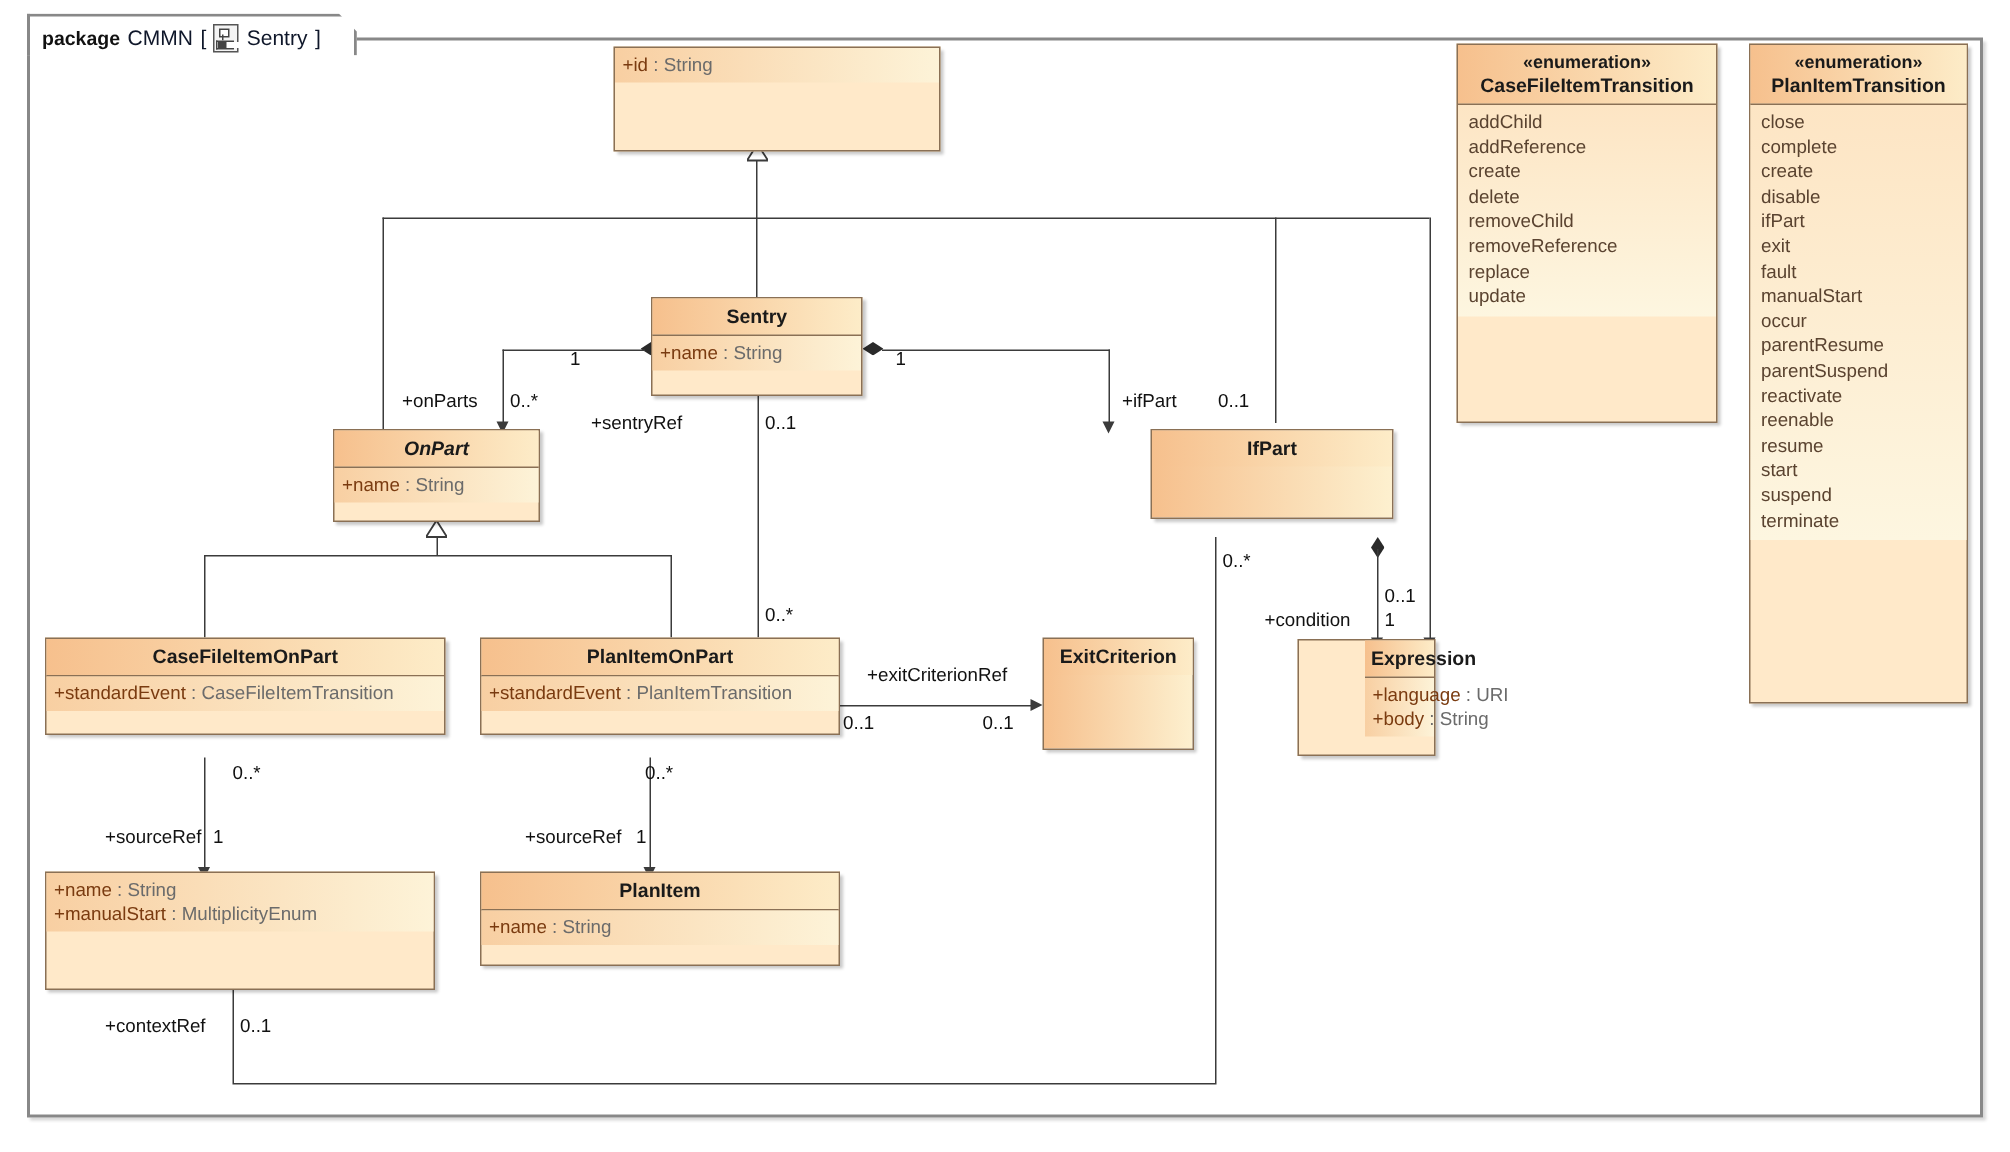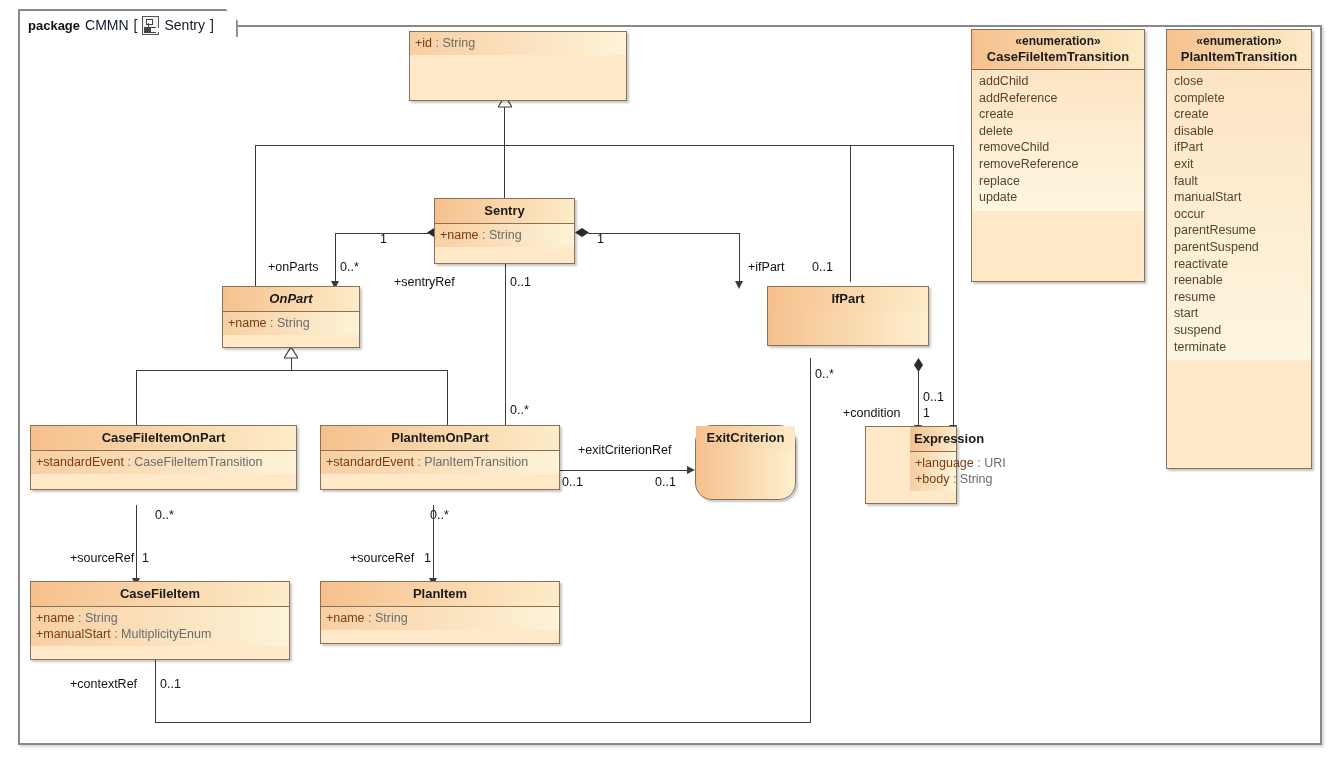--- a/index.html
+++ b/index.html
@@ -163,34 +163,33 @@
     </div>
   </div>
 
   <div class="box" style="left:320px;top:425px;width:240px;height:65px;">
     <div class="hd">PlanItemOnPart</div>
     <div class="attrs">
       <div class="attr"><b>+standardEvent</b> : PlanItemTransition</div>
     </div>
   </div>
 
-  <div class="box solidbox" style="left:695px;top:425px;width:101px;height:75px;border-radius:17px;">
+  <div class="box solidbox" style="left:695px;top:425px;width:101px;height:75px;">
     <div class="hd noline">ExitCriterion</div>
   </div>
 
   <div class="box" style="left:865px;top:426px;width:92px;height:78px;padding-left:44px;">
     <div class="hd">Expression</div>
     <div class="attrs">
       <div class="attr"><b>+language</b> : URI</div>
       <div class="attr"><b>+body</b> : String</div>
     </div>
   </div>
 
   <div class="box" style="left:30px;top:581px;width:260px;height:79px;">
-    <div class="hd">CaseFileItem</div>
     <div class="attrs">
       <div class="attr"><b>+name</b> : String</div>
       <div class="attr"><b>+manualStart</b> : MultiplicityEnum</div>
     </div>
   </div>
 
   <div class="box" style="left:320px;top:581px;width:240px;height:63px;">
     <div class="hd">PlanItem</div>
     <div class="attrs">
       <div class="attr"><b>+name</b> : String</div>

